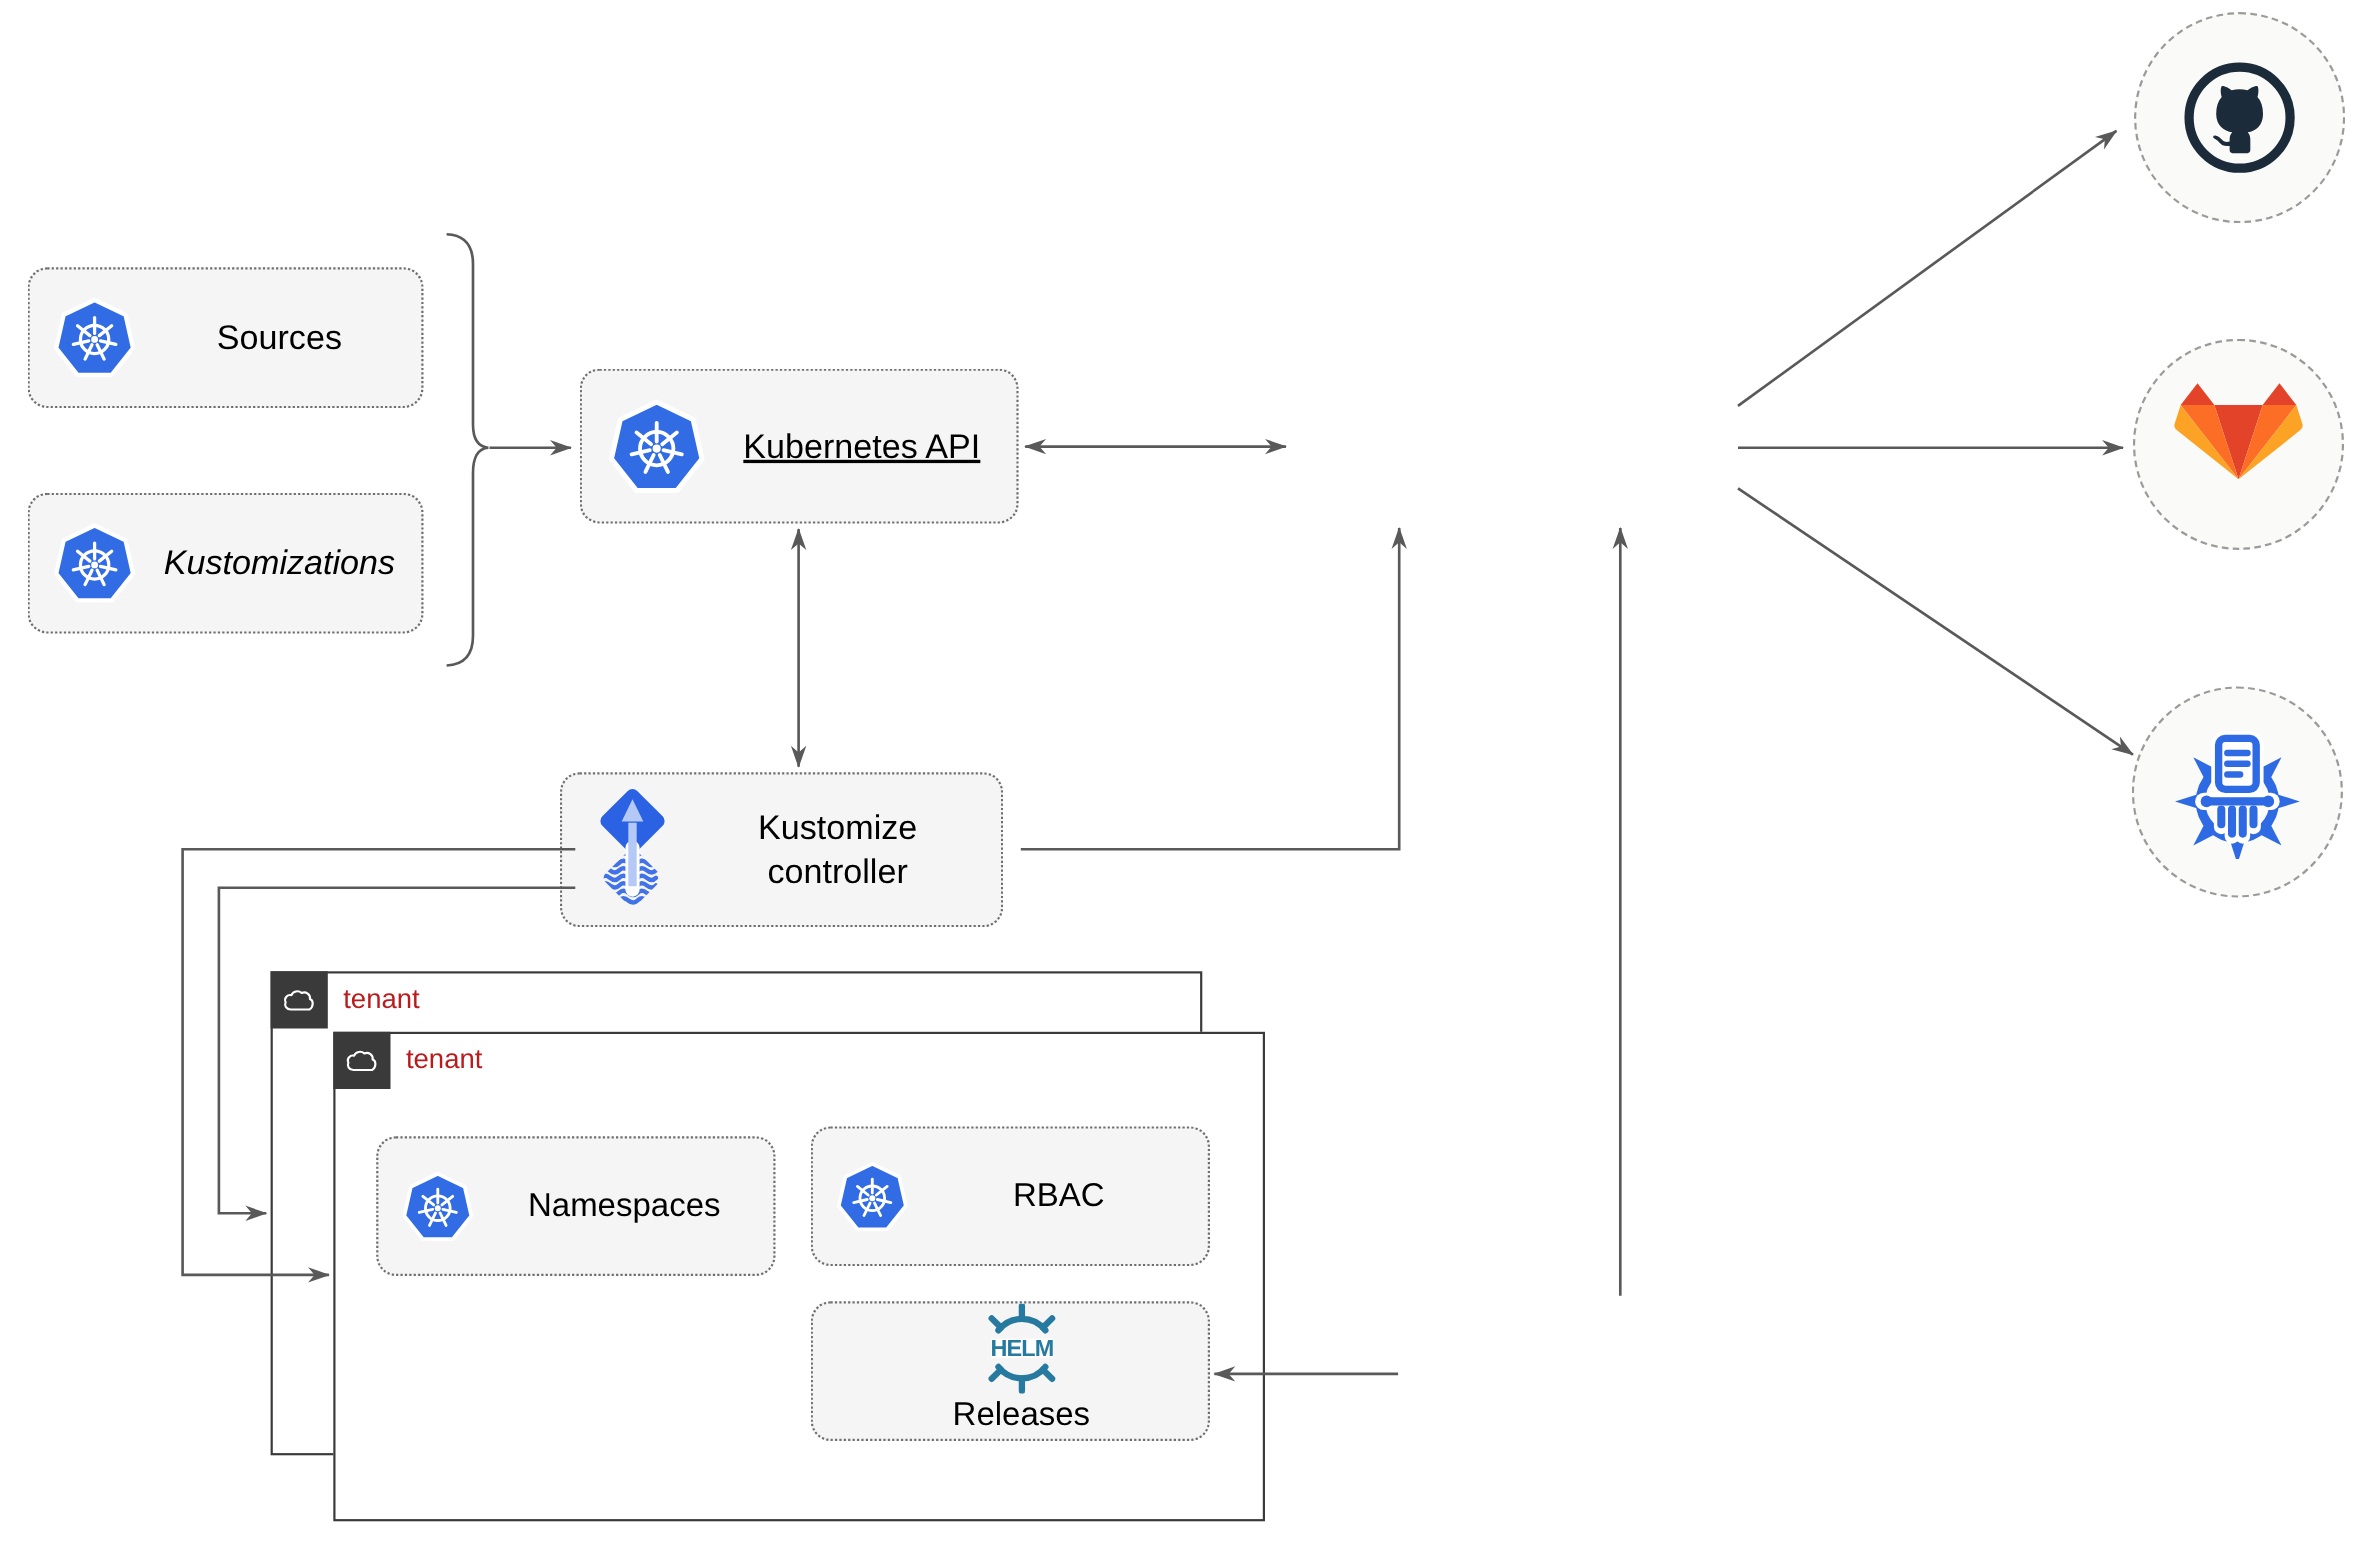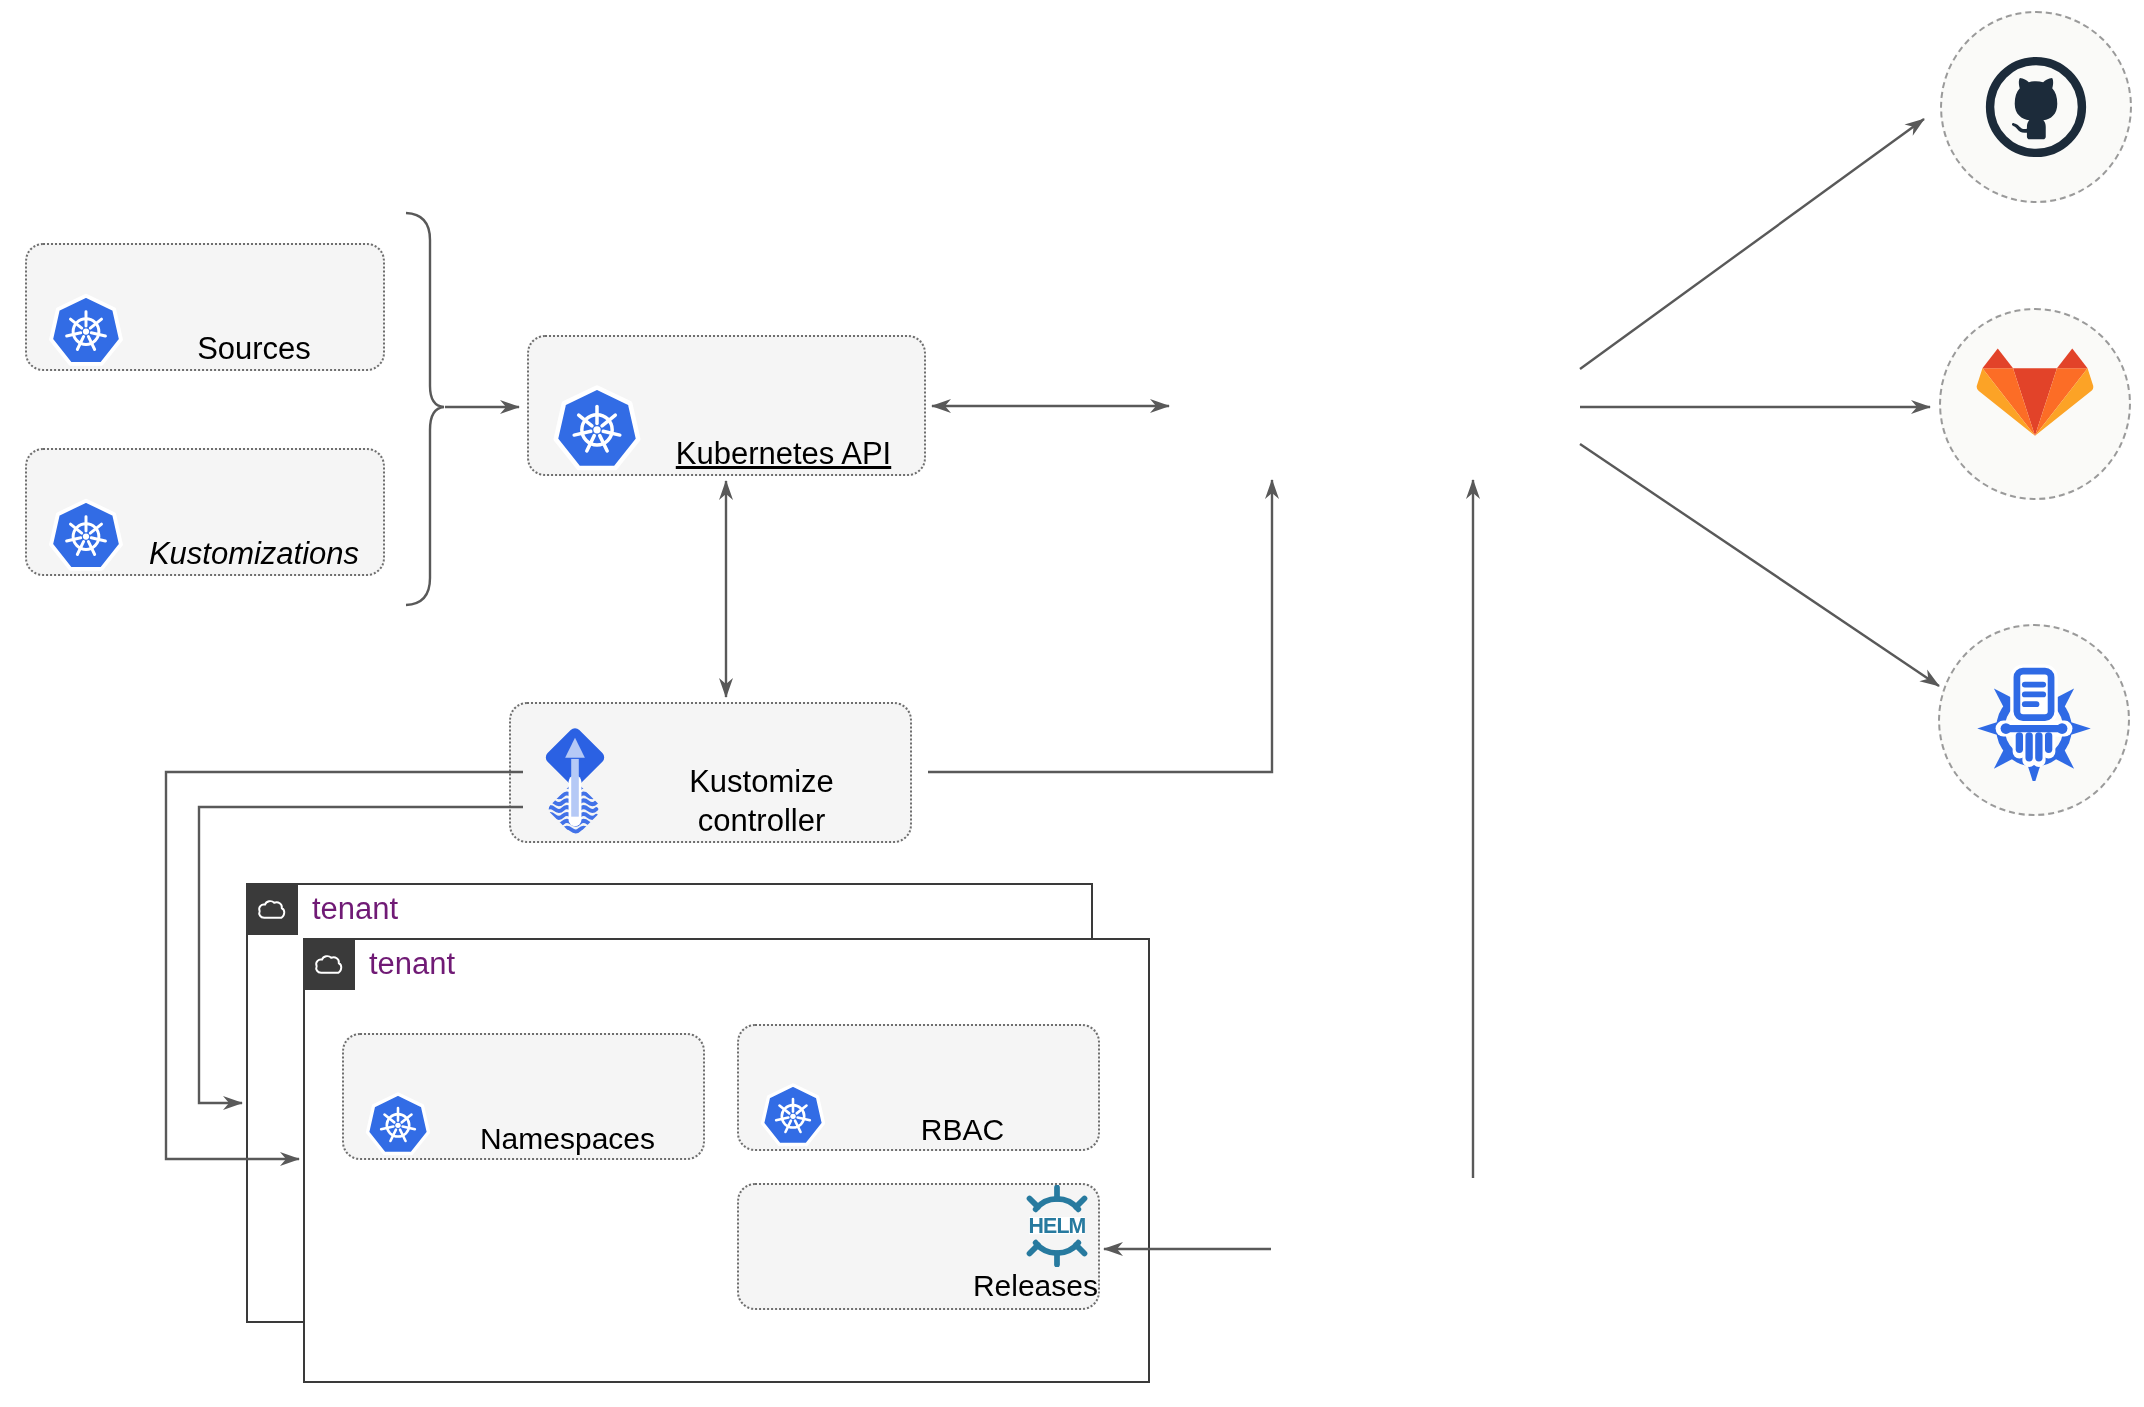--- a/index.html
+++ b/index.html
@@ -1,32 +1,32 @@
 <!DOCTYPE html>
 <html><head>
 <meta charset="utf-8">
 <style>
   html,body{margin:0;padding:0;background:#fff;}
   #canvas{position:relative;width:2144px;height:1407px;background:#fff;overflow:hidden;
           font-family:"Liberation Sans",sans-serif;color:#000;}
 
   
   .node{position:absolute;background:#f5f5f5;border:2px dotted #6e6e6e;border-radius:18px;
-        display:flex;align-items:flex-end;box-sizing:border-box;z-index:30;}
+        display:flex;align-items:center;box-sizing:border-box;z-index:30;}
   .node .ic{flex:0 0 auto;display:flex;align-items:center;justify-content:center;}
   .node .lbl{flex:1;text-align:center;font-size:31px;line-height:1.28;color:#000;}
   .node.ctl .lbl{max-width:200px;margin:0 auto;}
   .node.small .lbl{font-size:30px;}
 
   
   .tenant{position:absolute;background:#ffffff;border:2.5px solid #3a3a3a;box-sizing:border-box;}
   .tenant .badge{position:absolute;top:-2.5px;left:-2.5px;width:52px;height:52px;background:#3a3a3a;
                  display:flex;align-items:center;justify-content:center;}
   .tenant .tlabel{position:absolute;top:-2.5px;left:64px;height:52px;display:flex;align-items:center;
-                  font-size:31px;color:#701a75;}
+                  font-size:25px;color:#b91c1c;}
   #tenant-back{z-index:10;}
   #tenant-front{z-index:20;}
 
   
   .endpoint{position:absolute;border:2.5px dashed #9a9a9a;border-radius:50%;background:#fafaf8;
             display:flex;align-items:center;justify-content:center;box-sizing:border-box;z-index:5;}
 
   #edges{position:absolute;left:0;top:0;z-index:50;pointer-events:none;}
   #symdefs{position:absolute;width:0;height:0;overflow:hidden;}
 </style>

